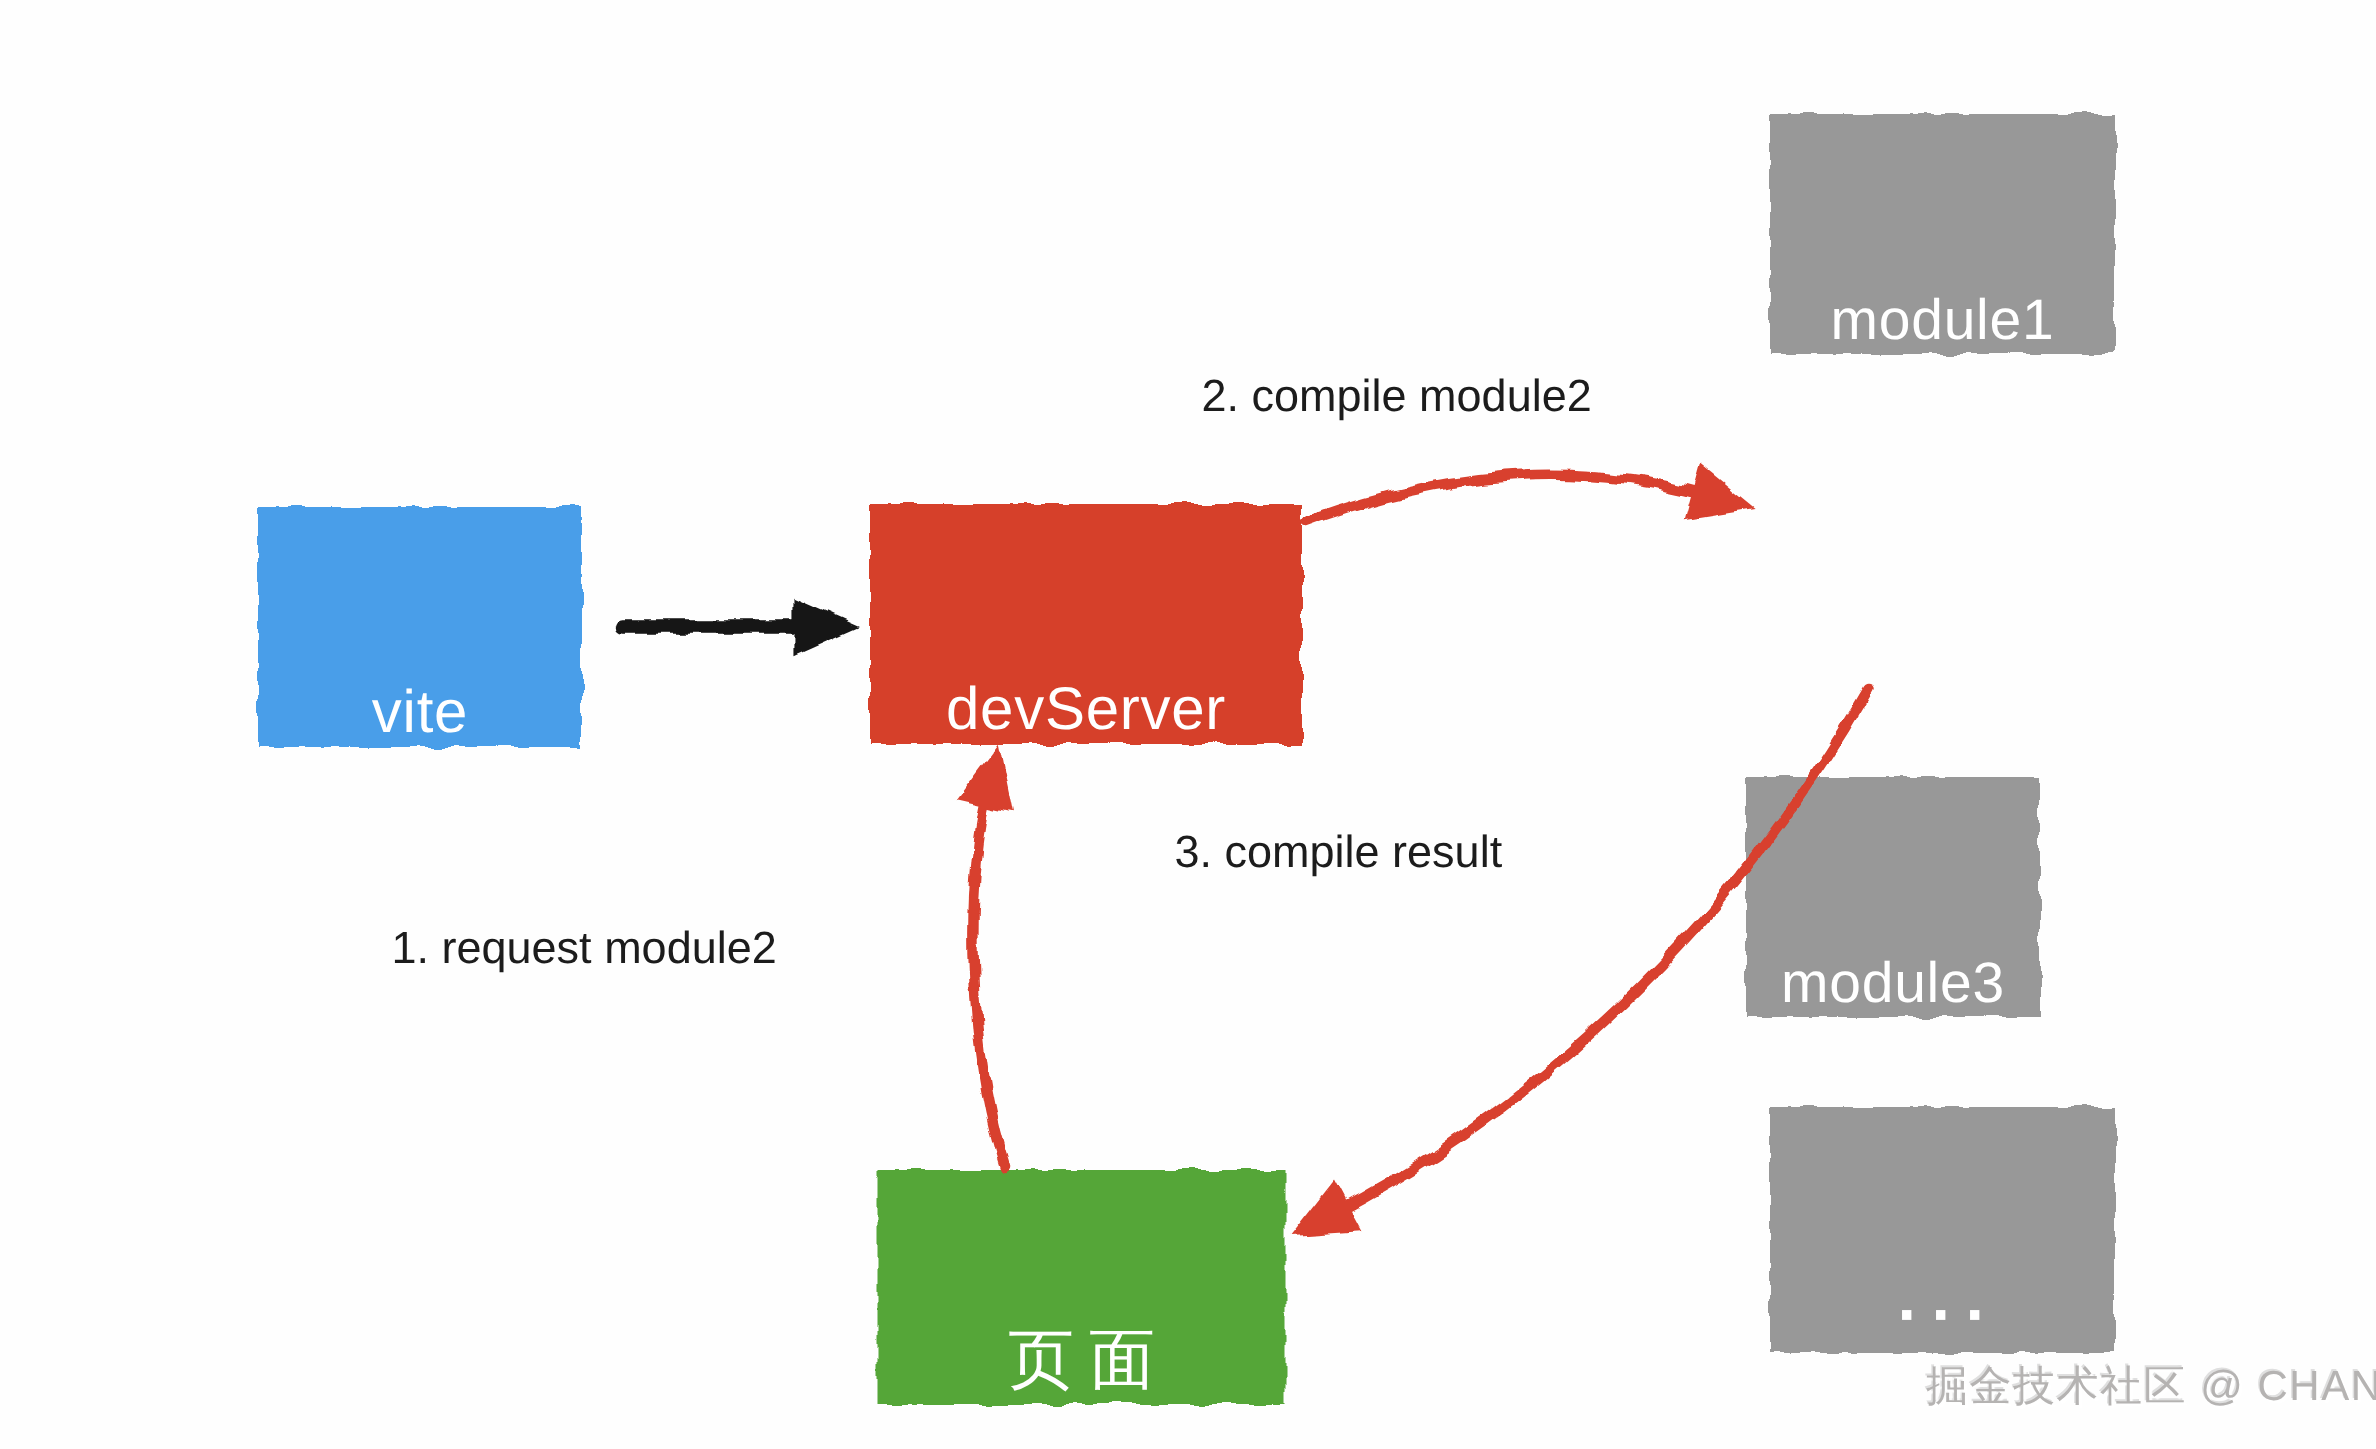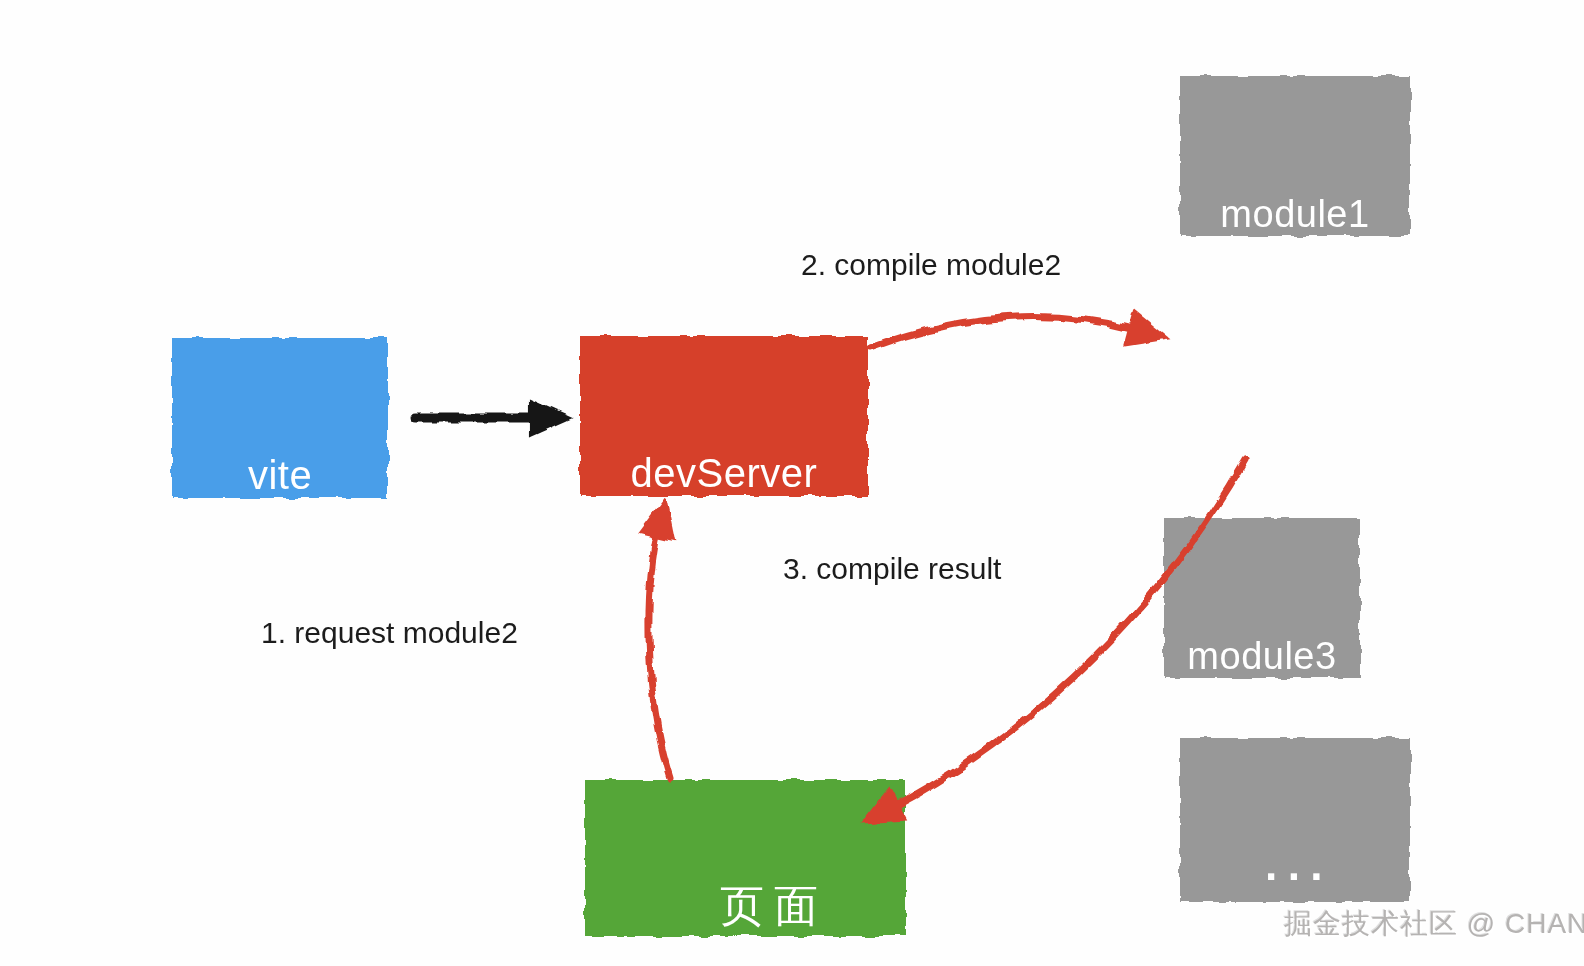--- a/index.html
+++ b/index.html
@@ -38,21 +38,21 @@
   }
 
   .node-vite      { left: 172px;  top: 338px; width: 216px; height: 160px; }
   .node-vite      .node-bg { background: var(--vite-blue); }
   .node-vite      .node-label { font-size: 40px; }
 
   .node-devserver { left: 580px;  top: 336px; width: 288px; height: 160px; }
   .node-devserver .node-bg { background: var(--devserver-red); }
   .node-devserver .node-label { font-size: 40px; }
 
-  .node-page      { left: 585px;  top: 780px; width: 272px; height: 156px; padding-left: 48px; }
+  .node-page      { left: 585px;  top: 780px; width: 272px; height: 156px; }
   .node-page      .node-bg { background: var(--page-green); }
   .node-page      .node-label { font-size: 44px; letter-spacing: 10px; text-indent: 10px; }
 
   .node-module1   { left: 1180px; top: 76px;  width: 230px; height: 160px; }
   .node-module1   .node-bg { background: var(--module-gray); }
 
   .node-module2   { left: 1180px; top: 298px; width: 230px; height: 160px; }
   .node-module2   .node-bg { background: var(--module2-orange); }
 
   .node-module3   { left: 1148px; top: 518px; width: 196px; height: 160px; margin-left: 16px; }

